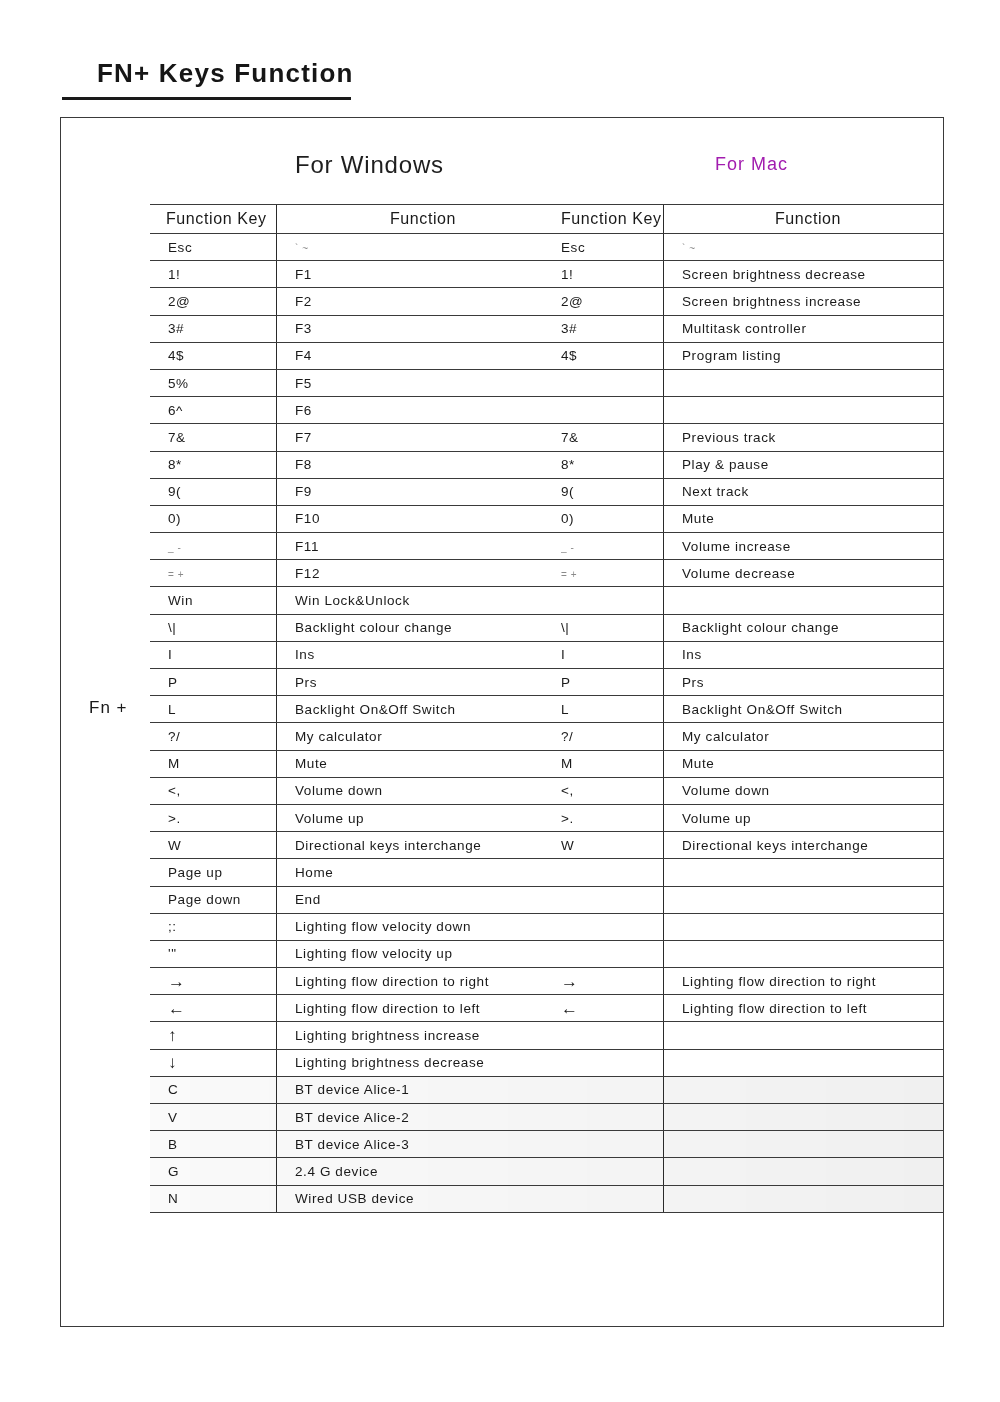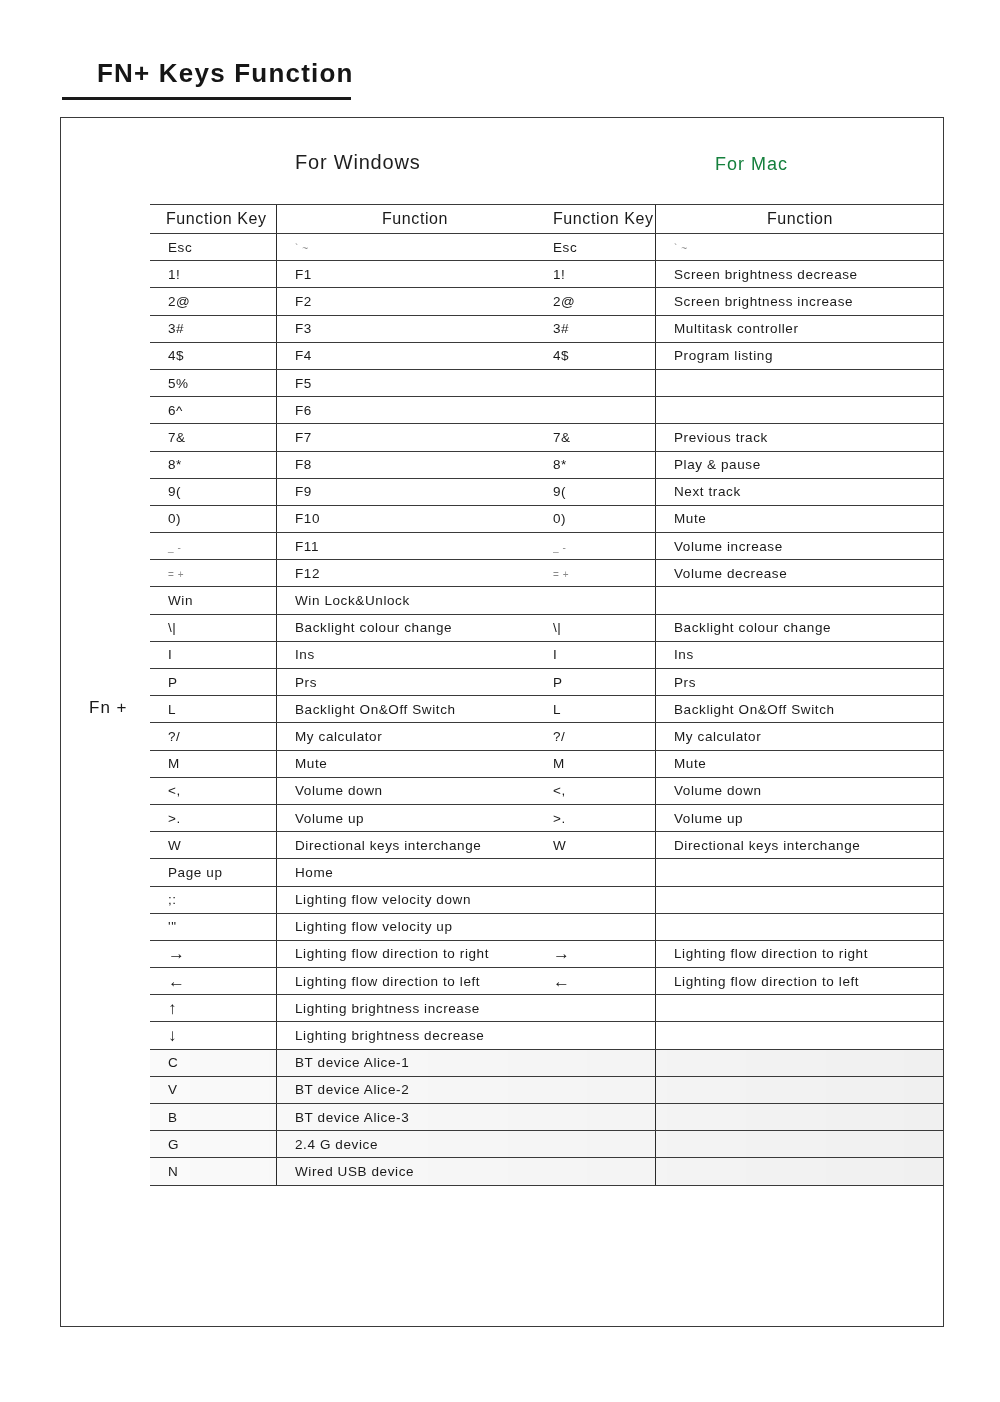--- a/index.html
+++ b/index.html
@@ -16,40 +16,40 @@
     position:absolute; left:62px; top:97px; width:289px; height:3px; background:#1a1a1a;
   }
   .frame {
     position:absolute; left:60px; top:117px; width:884px; height:1210px;
     border:1.5px solid #3a3a3a; box-sizing:border-box;
   }
   .fn-label {
     position:absolute; left:89px; top:698px; font-size:17px; color:#1a1a1a; letter-spacing:1px;
   }
   .heading-win {
-    position:absolute; left:295px; top:151px; font-size:20px; letter-spacing:0.8px; color:#1e1e1e;
+    position:absolute; left:295px; top:151px; font-size:24px; letter-spacing:0.8px; color:#1e1e1e;
   }
   .heading-mac {
-    position:absolute; left:715px; top:154px; font-size:18px; letter-spacing:1px; color:#15803d;
+    position:absolute; left:715px; top:154px; font-size:18px; letter-spacing:1px; color:#a21caf;
   }
   .table {
     position:absolute; left:150px; top:204px; width:794px;
     border-collapse:collapse; table-layout:fixed;
   }
   .table td {
     border-top:1.5px solid #3a3a3a; border-bottom:1.5px solid #3a3a3a;
     height:26.2px; padding:0 0 0 18px; font-size:13.5px; letter-spacing:0.6px;
     vertical-align:middle; white-space:nowrap; overflow:hidden; color:#1a1a1a;
   }
   .table td.c-wkey { width:110px; }
   .table td.c-wfn { width:276px; border-left:1.5px solid #2a2a2a; }
   .table td.c-mkey { width:102px; padding-left:0; }
   .table td.c-mfn { border-left:1.5px solid #2a2a2a; }
   .table tr.head td { height:28px; font-size:16px; }
-  .table tr.head td.c-wfn, .table tr.head td.c-mfn { text-align:center; padding-left:0; }
+  .table tr.head td.c-wfn, .table tr.head td.c-mfn { text-align:center; padding-left:8px; }
   .table tr.head td.c-wkey { padding-left:16px; }
   .faint { color:#8a8a8a; font-size:10px; }
   .arrow { font-size:17px; line-height:1; }
   .shade { background:linear-gradient(90deg, rgba(0,0,0,0.02), rgba(0,0,0,0.06)); }
 </style>
 </head>
 <body>
 
 <div class="title">FN+ Keys Function</div>
 <div class="title-rule"></div>
@@ -207,20 +207,26 @@
         <td class="c-mkey"><span>W</span></td>
         <td class="c-mfn"><span>Directional keys interchange</span></td>
       </tr>
       <tr>
         <td class="c-wkey"><span>Page up</span></td>
         <td class="c-wfn"><span>Home</span></td>
         <td class="c-mkey"><span></span></td>
         <td class="c-mfn"><span></span></td>
       </tr>
       <tr>
+        <td class="c-wkey"><span>Page down</span></td>
+        <td class="c-wfn"><span>End</span></td>
+        <td class="c-mkey"><span></span></td>
+        <td class="c-mfn"><span></span></td>
+      </tr>
+      <tr>
         <td class="c-wkey"><span>;:</span></td>
         <td class="c-wfn"><span>Lighting flow velocity down</span></td>
         <td class="c-mkey"><span></span></td>
         <td class="c-mfn"><span></span></td>
       </tr>
       <tr>
         <td class="c-wkey"><span>'"</span></td>
         <td class="c-wfn"><span>Lighting flow velocity up</span></td>
         <td class="c-mkey"><span></span></td>
         <td class="c-mfn"><span></span></td>

